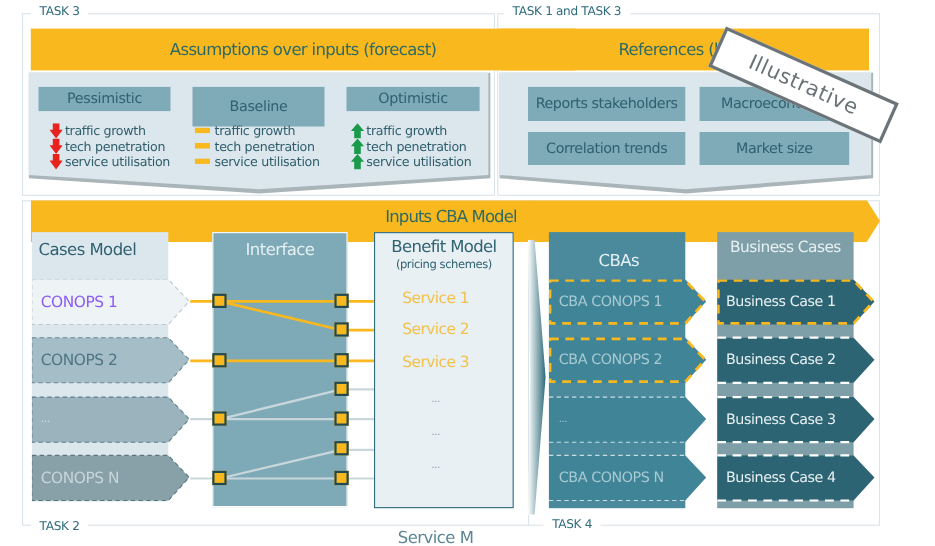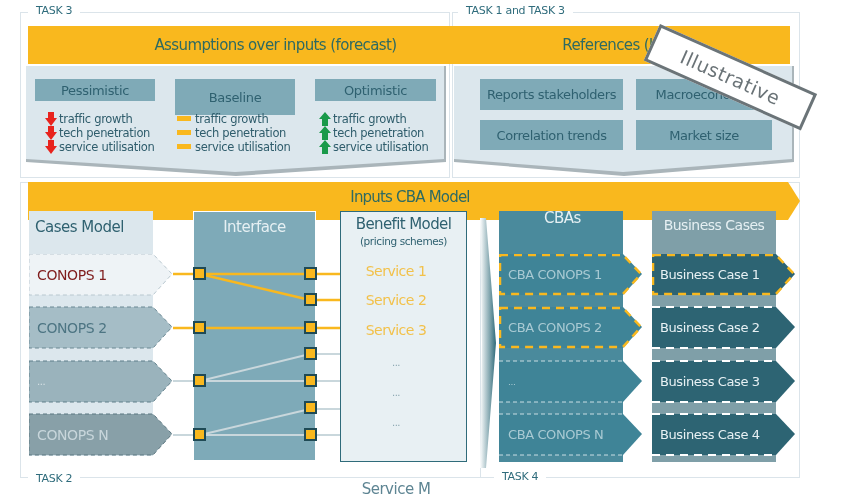--- a/index.html
+++ b/index.html
@@ -173,21 +173,21 @@
 <div class="col-head" style="left:29px;top:213px;width:124px;height:28px;justify-content:flex-start;padding-left:6px;color:#2f6170;font-size:15px;">
     <span>Cases Model</span>
   </div>
 
 <svg style="position:absolute;left:29px;top:254px;" width="150" height="210">
   <polygon points="0,0 124,0 143,20 124,41 0,41" fill="#eef3f6" stroke="#b9c8d0" stroke-dasharray="4,3" stroke-width="1"></polygon>
   <polygon points="0,53 124,53 143,73 124,94 0,94" fill="#a5bdc6" stroke="#6a8893" stroke-dasharray="4,3" stroke-width="1"></polygon>
   <polygon points="0,107 124,107 143,127 124,148 0,148" fill="#9ab3bc" stroke="#5f7f8a" stroke-dasharray="4,3" stroke-width="1"></polygon>
   <polygon points="0,160 124,160 143,180 124,201 0,201" fill="#88a0a8" stroke="#5a7680" stroke-dasharray="4,3" stroke-width="1"></polygon>
 </svg>
-<div class="chev-label" style="left:37px;top:254px;height:41px;color:#7f1d1d;font-size:14px;">
+<div class="chev-label" style="left:37px;top:254px;height:41px;color:#8b5cf6;font-size:14px;">
     <span>CONOPS 1</span>
   </div>
 <div class="chev-label" style="left:37px;top:307px;height:41px;color:#4d7583;font-size:14px;">
     <span>CONOPS 2</span>
   </div>
 <div class="chev-label" style="left:37px;top:361px;height:41px;color:#d5e0e4;font-size:10px;">
     <span>...</span>
   </div>
 <div class="chev-label" style="left:37px;top:414px;height:41px;color:#c8d6db;font-size:14px;">
     <span>CONOPS N</span>
@@ -244,21 +244,21 @@
   <defs>
     <linearGradient id="gArrow" x1="0" x2="1" y1="0" y2="0">
       <stop offset="0" stop-color="#ffffff"></stop>
       <stop offset="1" stop-color="#2f6b7a"></stop>
     </linearGradient>
   </defs>
   <polygon points="4,0 10,0 20,125 10,250 4,250 6,125" fill="url(#gArrow)"></polygon>
 </svg>
 
 <div style="position:absolute;left:499px;top:211px;width:124px;height:251px;background:#4a8a9c;"></div>
-<div class="col-head" style="left:499px;top:204px;width:101px;height:28px;color:#e6f0f3;padding-left:26px;">
+<div class="col-head" style="left:499px;top:223px;width:101px;height:28px;color:#e6f0f3;padding-left:26px;">
     <span>CBAs</span>
   </div>
 <svg style="position:absolute;left:499px;top:254px;" width="150" height="210">
   <polygon points="0,0 124,0 143,20 124,41 0,41" fill="#3f8497"></polygon>
   <polygon points="1,1 124,1 142,20 124,40 1,40" fill="none" stroke="#f9b81e" stroke-width="2.5" stroke-dasharray="8,6"></polygon>
   <polygon points="0,53 124,53 143,73 124,94 0,94" fill="#3f8497"></polygon>
   <polygon points="1,54 124,54 142,73 124,93 1,93" fill="none" stroke="#f9b81e" stroke-width="2.5" stroke-dasharray="8,6"></polygon>
   <polygon points="0,107 124,107 143,127 124,148 0,148" fill="#3f8497"></polygon>
   <line x1="0" y1="107" x2="124" y2="107" stroke="#c9dde3" stroke-dasharray="4,3"></line>
   <line x1="0" y1="148" x2="124" y2="148" stroke="#c9dde3" stroke-dasharray="4,3"></line>

